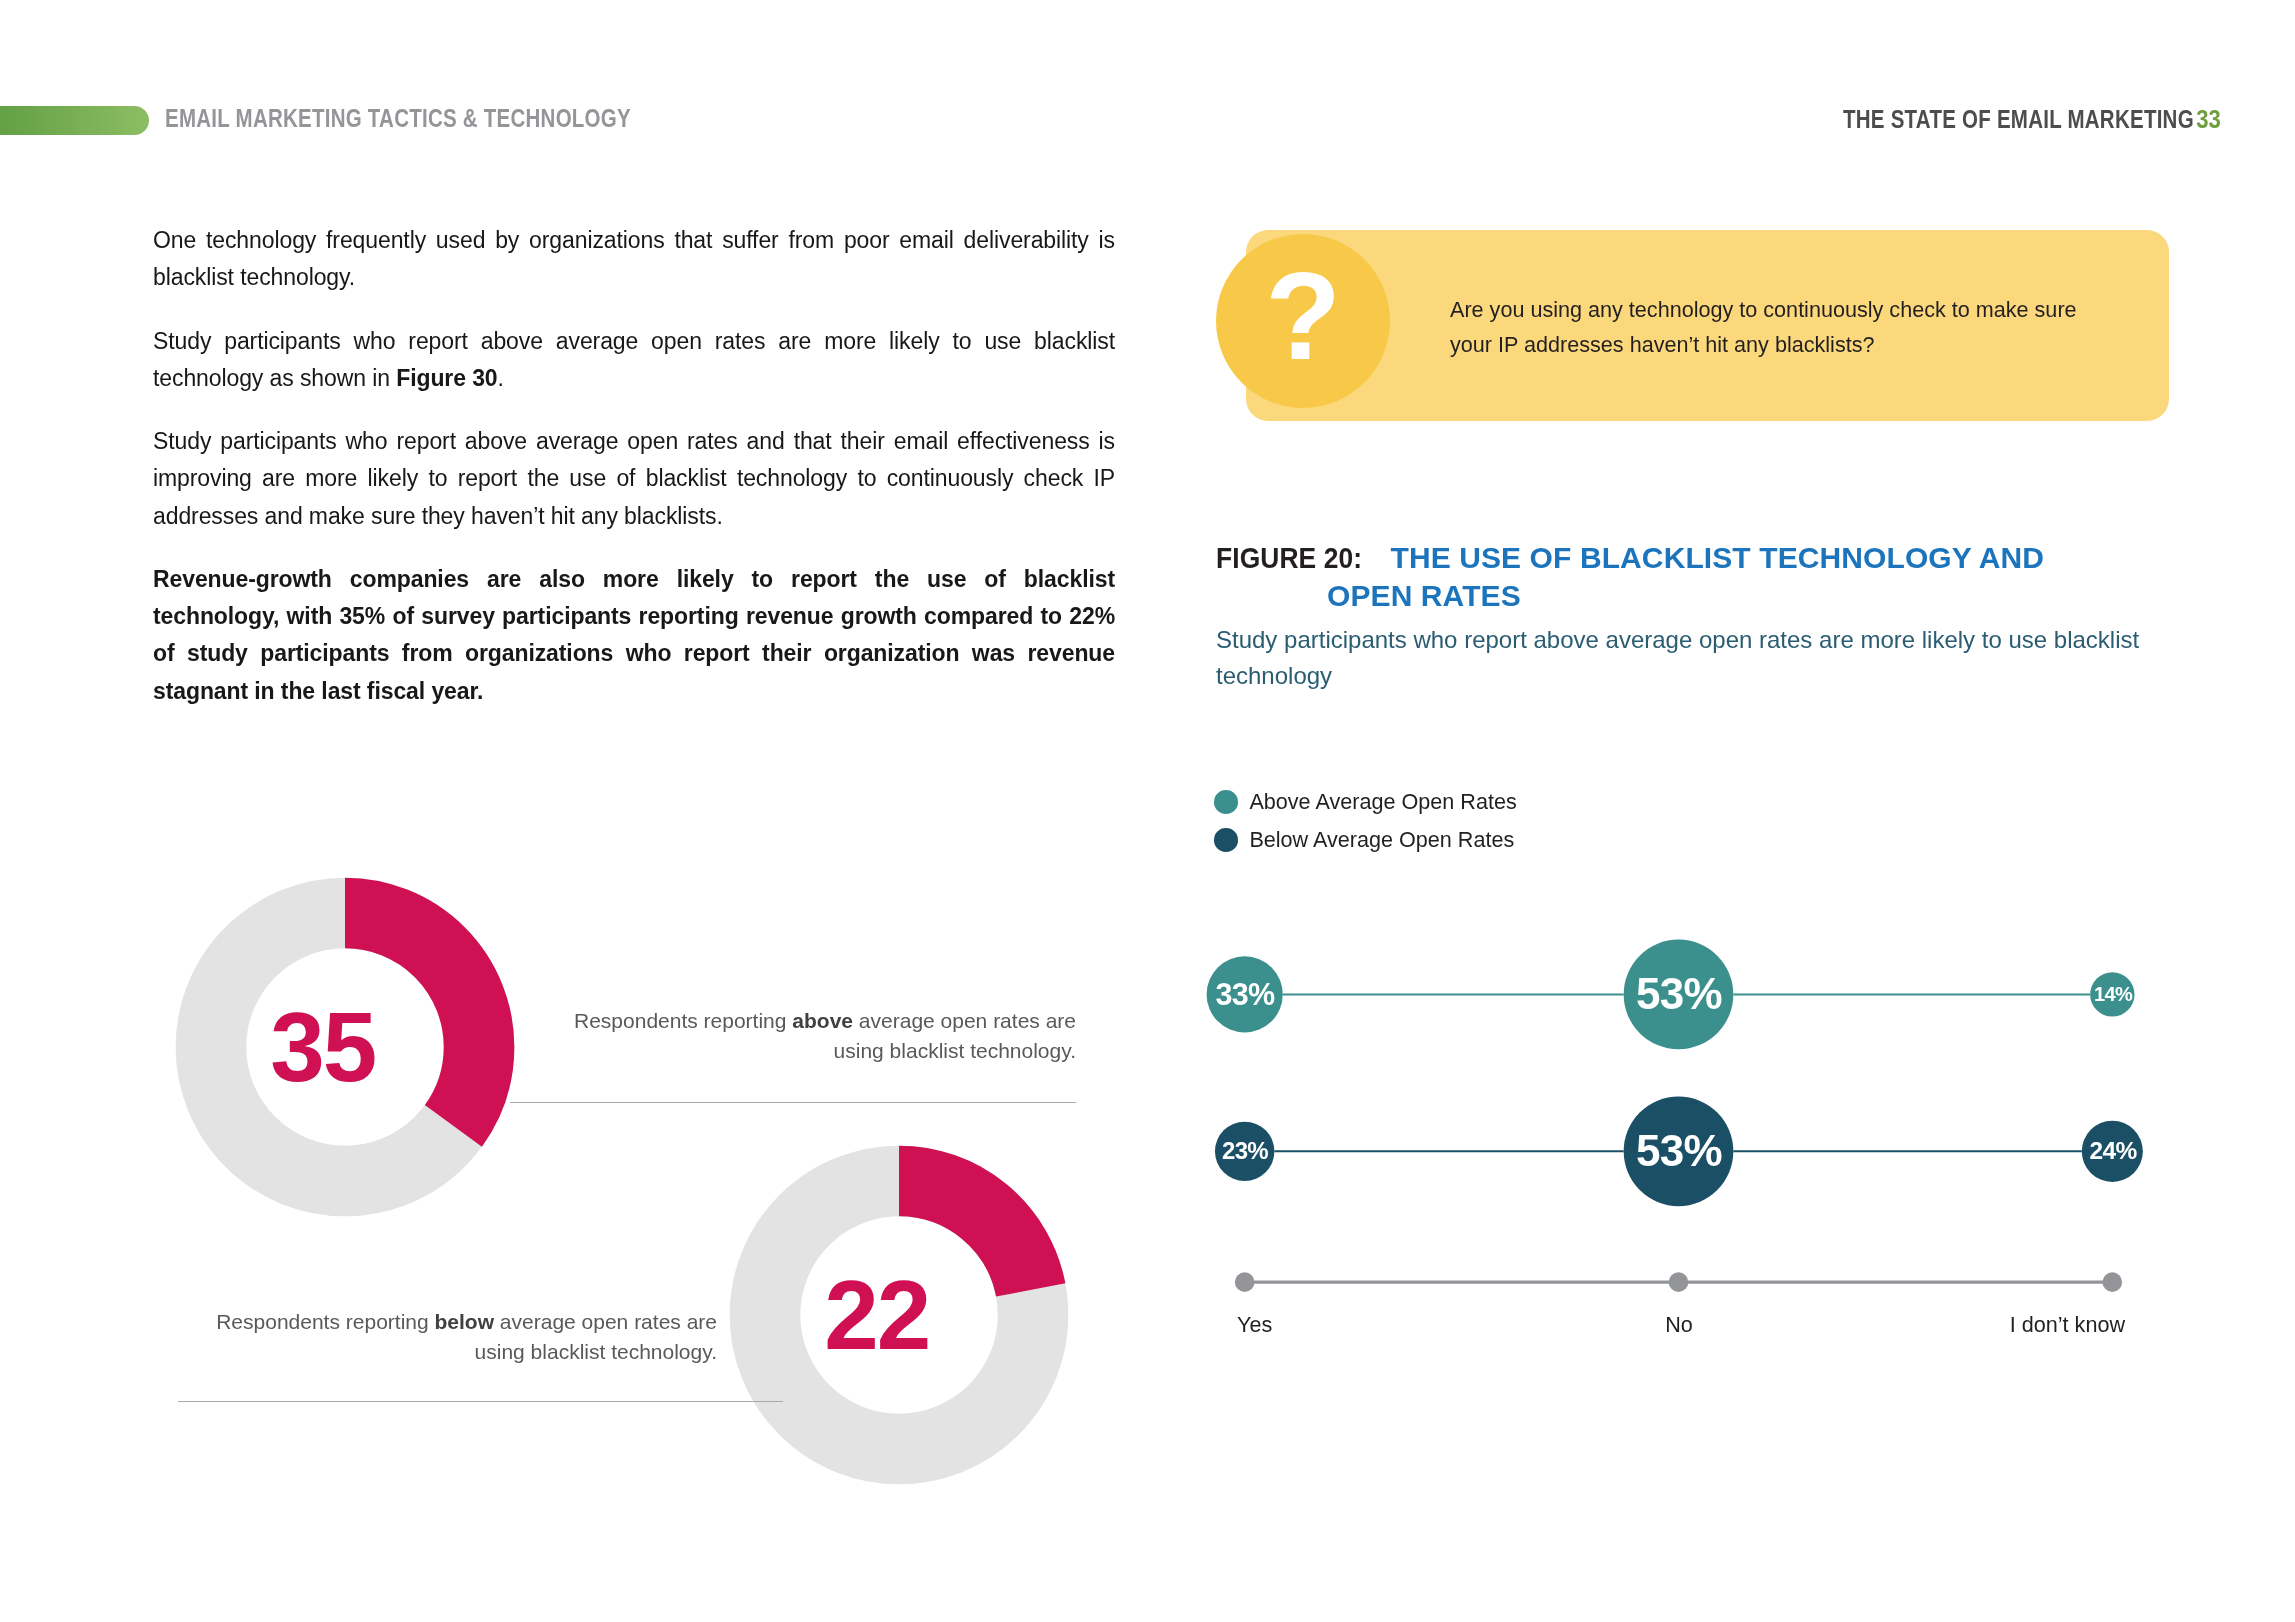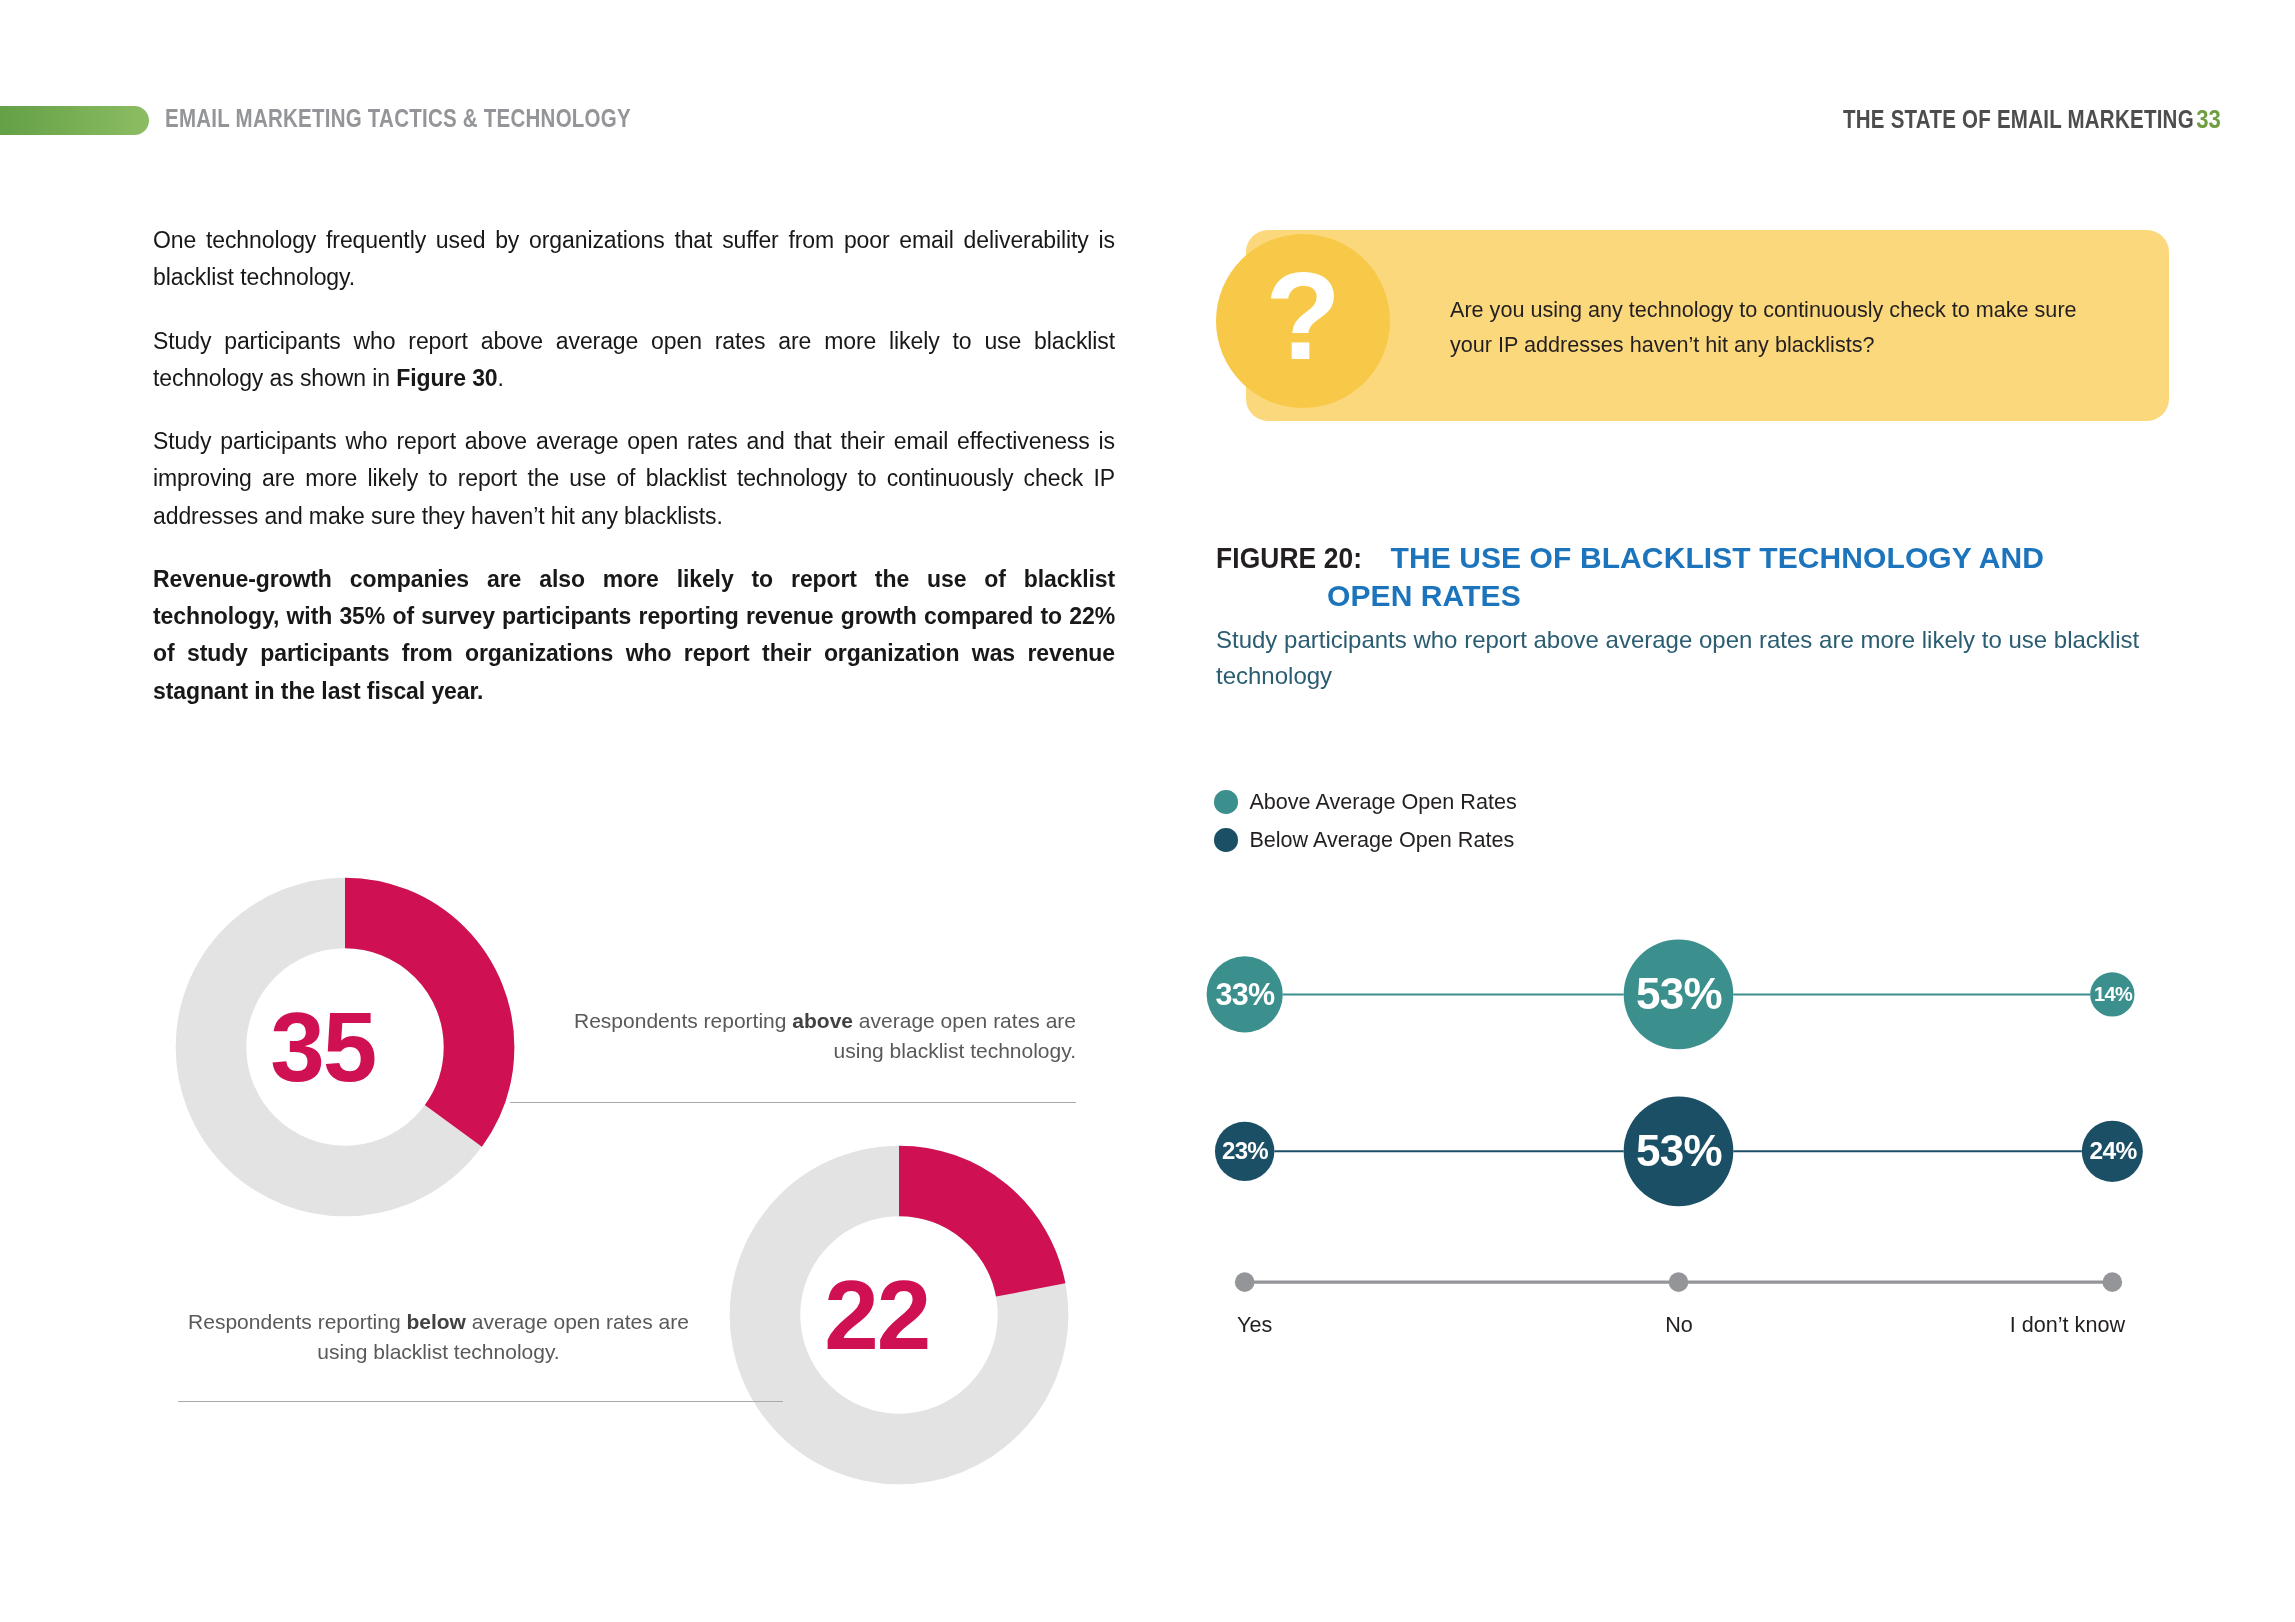--- a/index.html
+++ b/index.html
@@ -149,24 +149,24 @@
   }
   .donut-caption b { font-weight: 700; color: #414042; }
 
   .caption-1 {
     left: 559px;
     top: 1006px;
     width: 517px;
     text-align: right;
   }
   .caption-2 {
-    left: 177px;
+    left: 194px;
     top: 1307px;
     width: 523px;
-    text-align: center;
+    text-align: right;
   }
 
   .caption-rule {
     position: absolute;
     height: 1.3px;
     background: #a7a9ac;
   }
   .rule-1 { left: 510px;  top: 1102px; width: 566px; }
   .rule-2 { left: 178px;  top: 1401px; width: 605px; }
 

